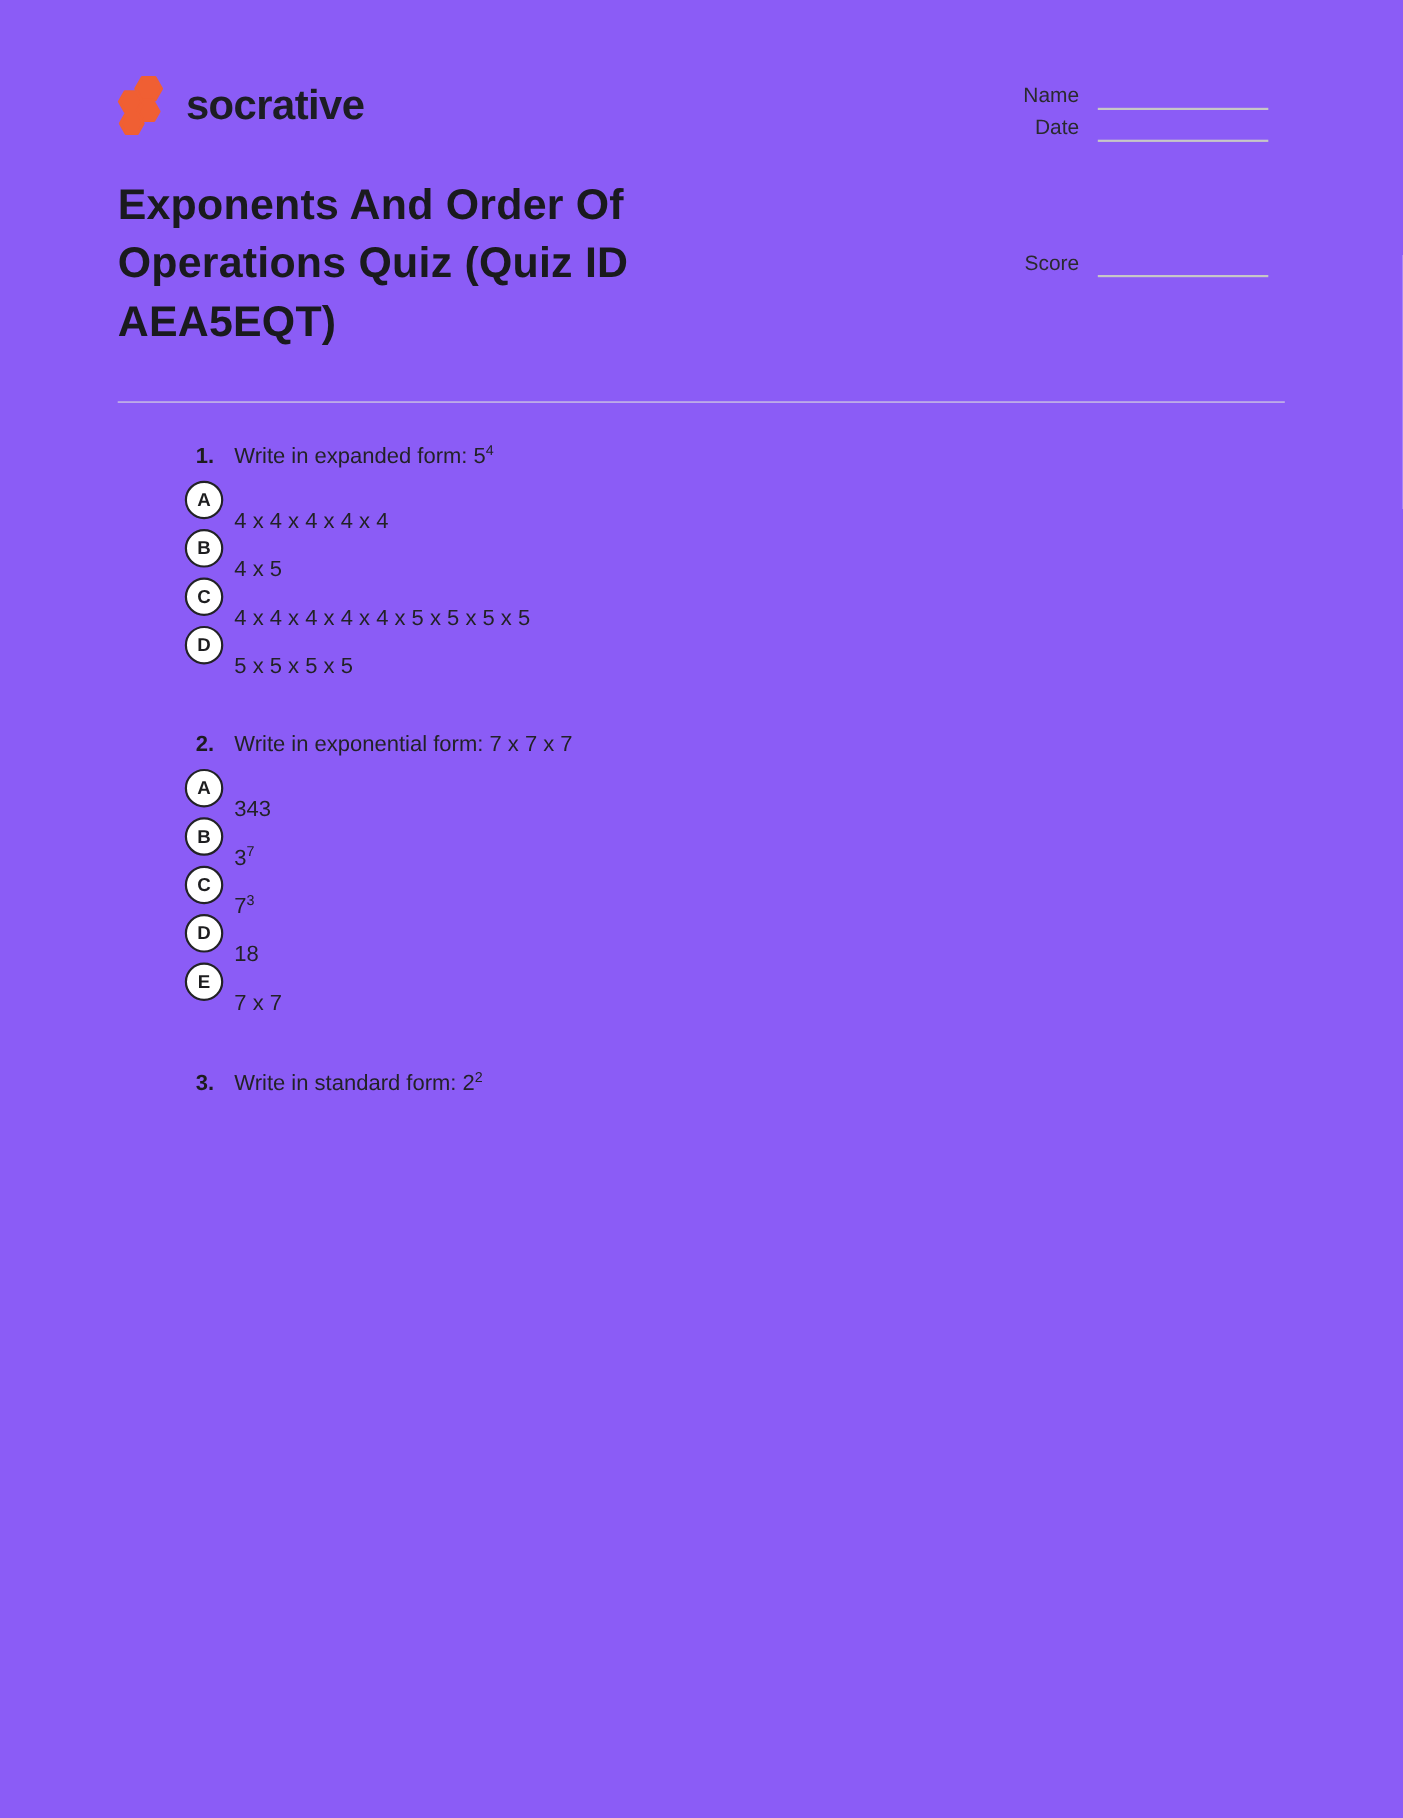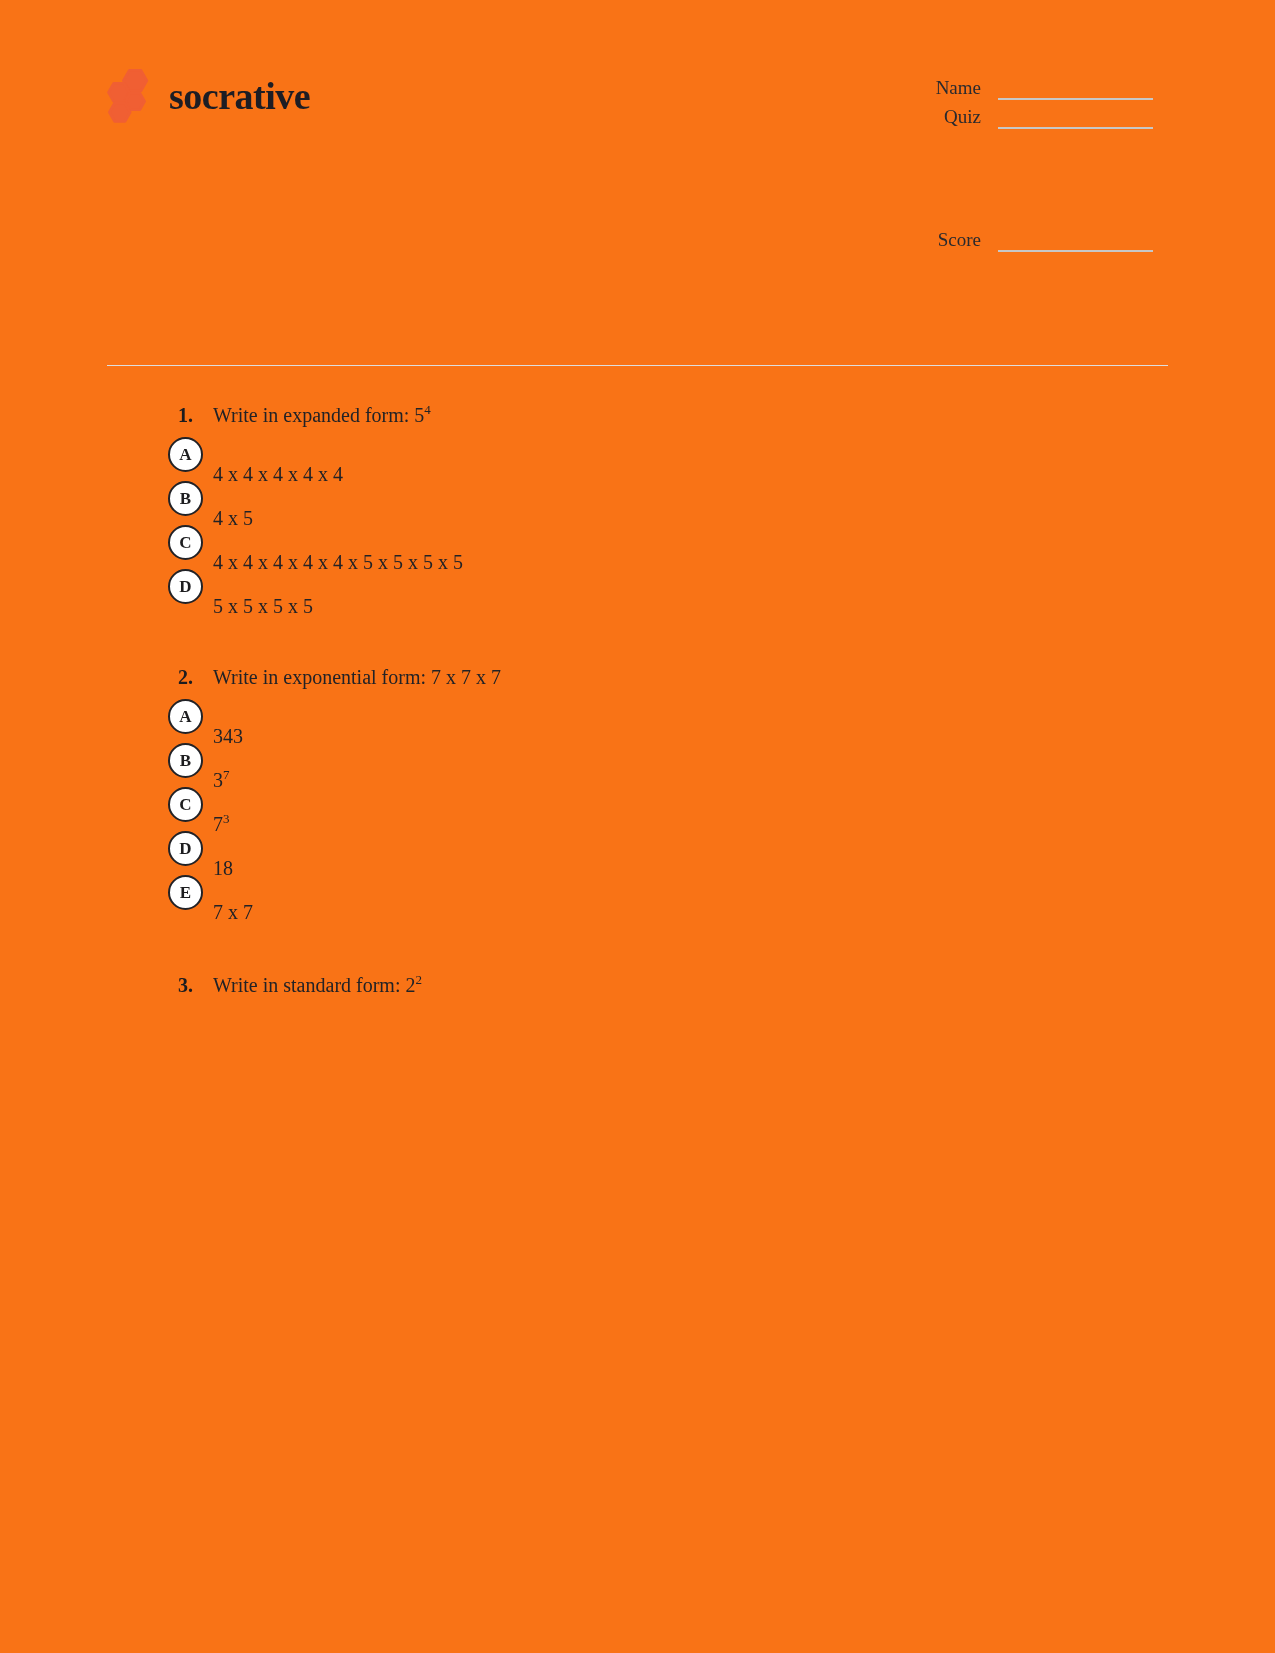--- a/index.html
+++ b/index.html
@@ -5,23 +5,22 @@
   html,body { margin:0; padding:0; }
   body {
     background:#ffffff;
     font-family:"Liberation Sans", sans-serif;
     color:#1f1f23;
   }
   .page {
     position:relative;
     width:1275px;
     height:1653px;
-    background:#f97316;
+    background:#8b5cf6;
     overflow:hidden;
-    font-family:Liberation Serif, serif;
   }
 
   
   .logo {
     position:absolute;
     left:98px; top:68px;
     display:flex;
     align-items:center;
   }
   .logo svg { display:block; }
@@ -150,28 +149,29 @@
       </g>
     </svg>
     <span class="wordmark">socrative</span>
   </div>
 
   <div class="field-row row-name">
     <span class="field-label">Name</span>
     <span class="field-line"></span>
   </div>
   <div class="field-row row-date">
-    <span class="field-label">Quiz</span>
+    <span class="field-label">Date</span>
     <span class="field-line"></span>
   </div>
   <div class="field-row row-score">
     <span class="field-label">Score</span>
     <span class="field-line"></span>
   </div>
 
+  <h1 class="title">Exponents And Order Of Operations Quiz (Quiz ID AEA5EQT)</h1>
   <div class="divider"></div>
 
   <section class="question q1">
     <div class="q-header">
       <span class="q-num">1.</span>
       <span class="q-prompt">
         <span>Write in expanded form: 5</span><sup class="sup">4</sup>
       </span>
     </div>
     <div class="options">

